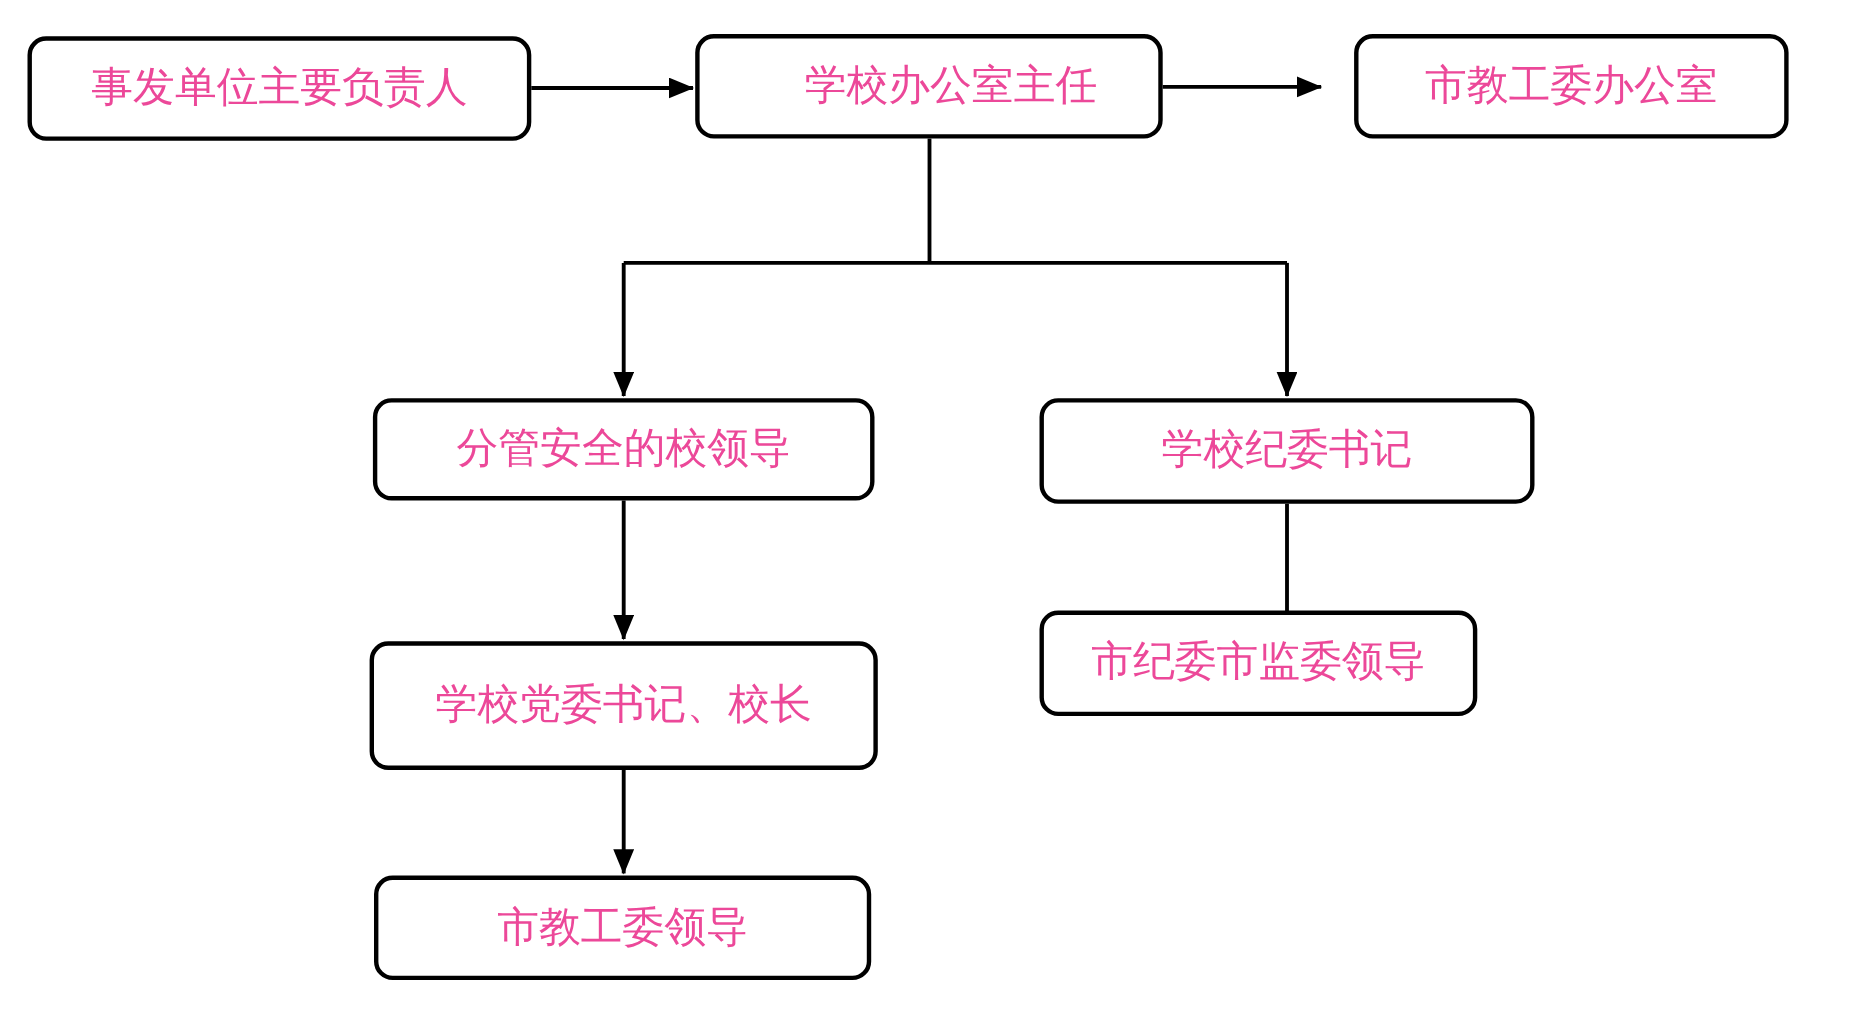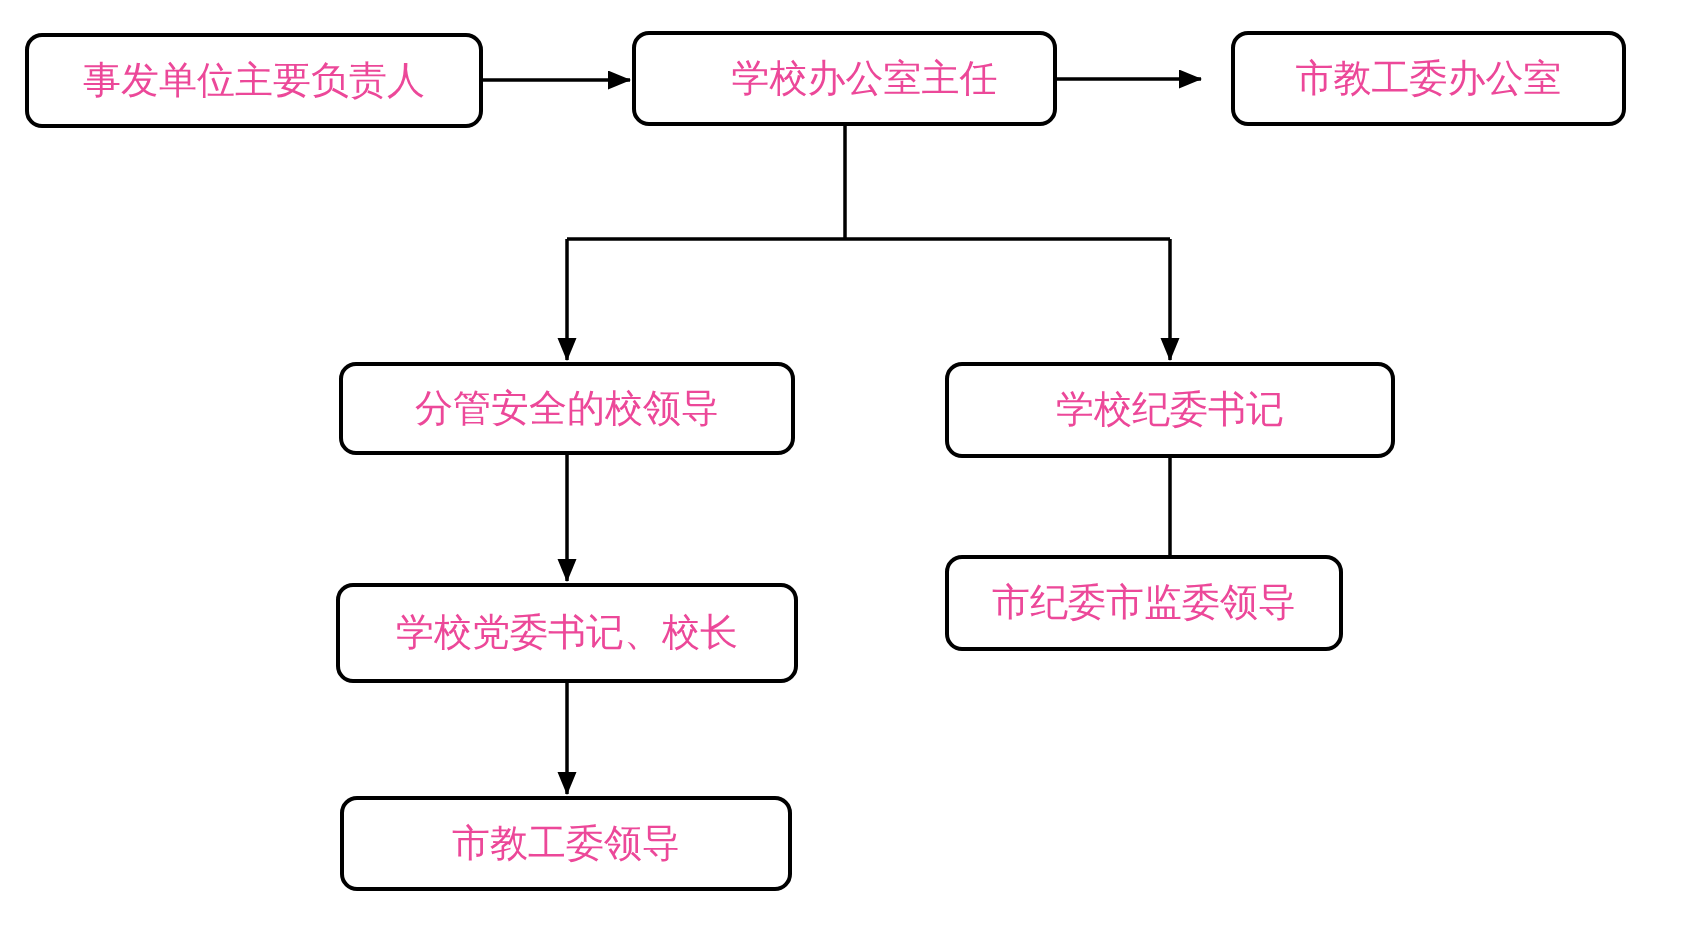--- a/index.html
+++ b/index.html
@@ -85,21 +85,21 @@
   </div>
 
   <div class="node" style="left:945px; top:362px; width:450px; height:96px;">
     <span class="node-label">学校纪委书记</span>
   </div>
 
   <div class="node" style="left:339px; top:362px; width:456px; height:93px;">
     <span class="node-label">分管安全的校领导</span>
   </div>
 
-  <div class="node" style="left:336px; top:583px; width:462px; height:100px;">
+  <div class="node" style="left:336px; top:583px; width:462px; height:117px;">
     <span class="node-label">学校党委书记、校长</span>
   </div>
 
   <div class="node" style="left:945px; top:555px; width:398px; height:96px;">
     <span class="node-label">市纪委市监委领导</span>
   </div>
 
   <div class="node" style="left:340px; top:796px; width:452px; height:95px;text-align:right;">
     <span class="node-label">市教工委领导</span>
   </div>

